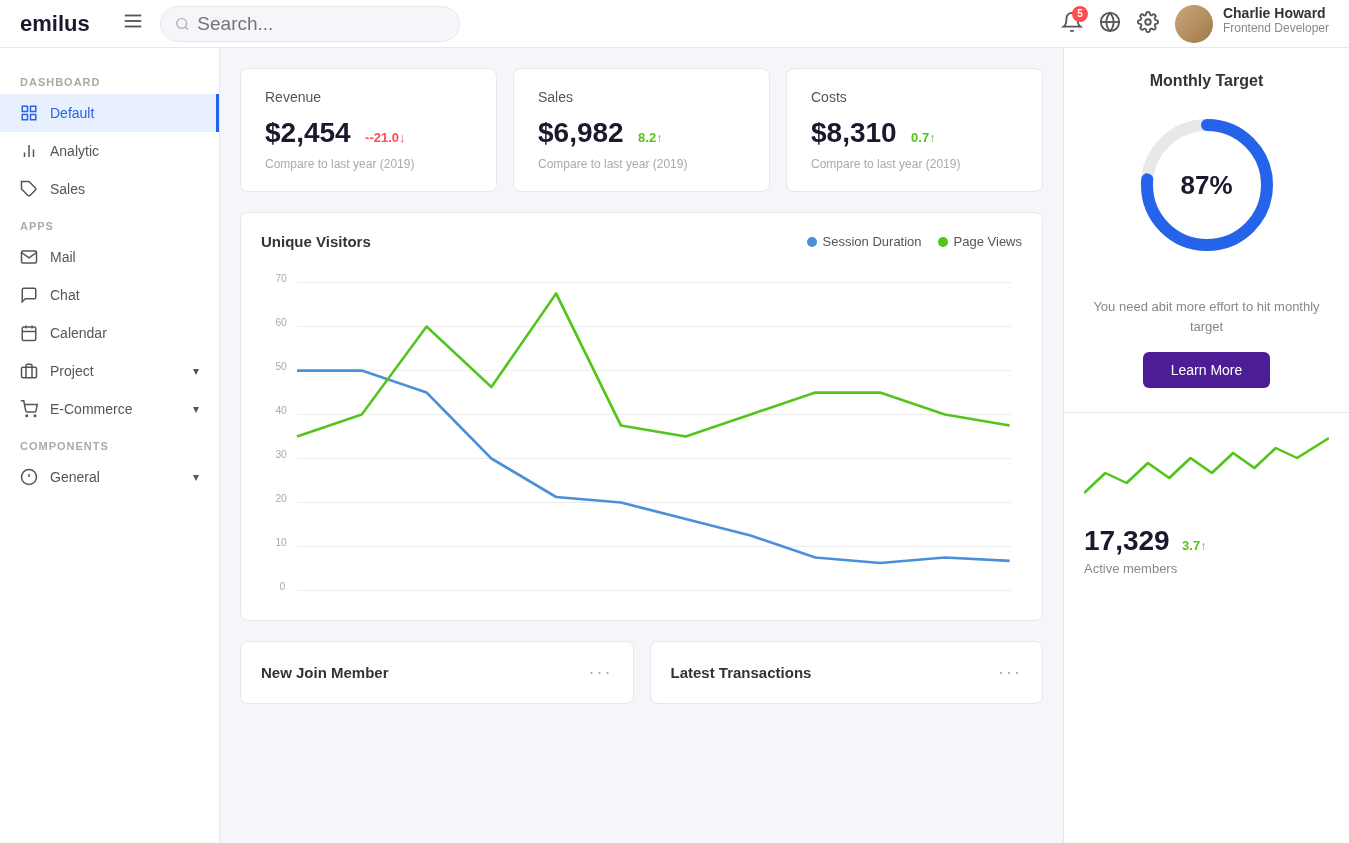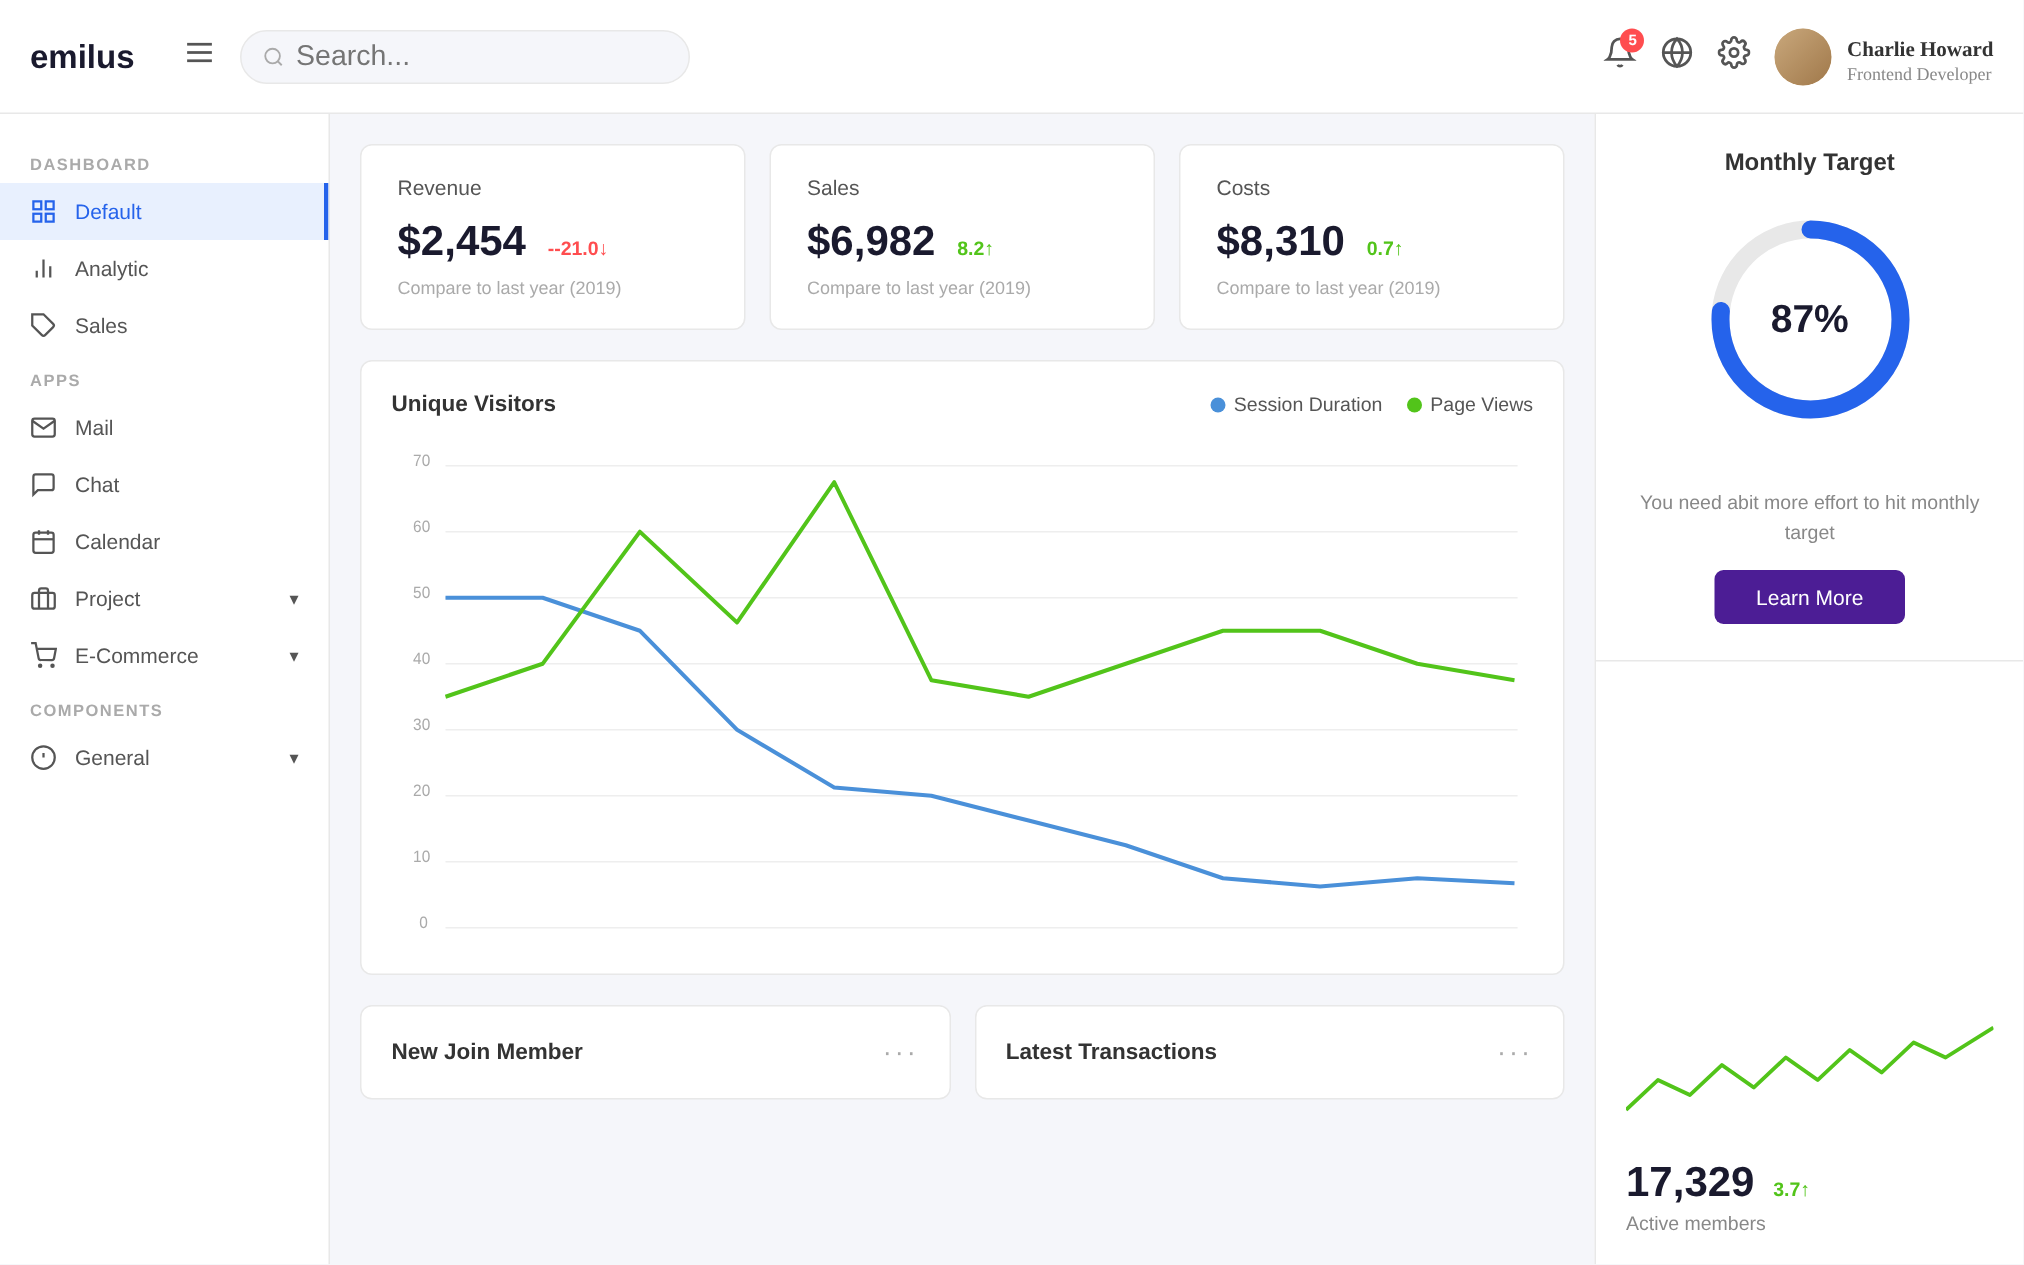--- a/index.html
+++ b/index.html
@@ -1,40 +1,40 @@
 <!DOCTYPE html>
 <html><head>
   <meta charset="utf-8">
   <style>
     * { margin: 0; padding: 0; box-sizing: border-box; }
     body { font-family: -apple-system, BlinkMacSystemFont, 'Segoe UI', sans-serif; background: #f5f6fa; color: #333; display: flex; flex-direction: column; height: 843px; overflow: hidden; }
 
     
     .header {
-      display: flex; align-items: center; height: 76px; background: #fff;
+      display: flex; align-items: center; height: 48px; background: #fff;
       border-bottom: 1px solid #e8e8e8; padding: 0 20px; gap: 16px; flex-shrink: 0;
     }
     .logo { font-size: 22px; font-weight: 700; color: #1a1a2e; margin-right: 16px; }
     .menu-icon { cursor: pointer; color: #555; font-size: 18px; }
     .search-bar {
       display: flex; align-items: center; background: #f5f6fa; border: 1px solid #e8e8e8;
       border-radius: 20px; padding: 6px 14px; flex: 0 0 300px; gap: 8px;
     }
     .search-bar input { border: none; background: transparent; outline: none; font-size: 19px; color: #666; width: 100%; }
     .header-right { display: flex; align-items: center; gap: 16px; margin-left: auto; }
     .notif-btn { position: relative; cursor: pointer; }
     .notif-btn svg { width: 22px; height: 22px; color: #555; }
     .badge {
       position: absolute; top: -5px; right: -5px; background: #ff4d4f; color: #fff;
       border-radius: 50%; width: 16px; height: 16px; font-size: 10px;
       display: flex; align-items: center; justify-content: center; font-weight: 700;
     }
     .globe-btn, .gear-btn { cursor: pointer; }
     .globe-btn svg, .gear-btn svg { width: 22px; height: 22px; color: #555; }
-    .user-info { display: flex; align-items: flex-end; gap: 10px; font-family: Liberation Serif, serif; }
+    .user-info { display: flex; align-items: flex-start; gap: 10px; }
     .user-avatar { width: 38px; height: 38px; border-radius: 50%; background: #c9a87c; overflow: hidden; }
     .user-avatar-img { width: 100%; height: 100%; background: linear-gradient(135deg, #c9a87c, #a0784a); border-radius: 50%; }
     .user-text .name { font-weight: 600; font-size: 14px; }
     .user-text .role { font-size: 12px; color: #888; }
 
     
     .layout { display: flex; flex: 1; overflow: hidden; }
 
     
     .sidebar { width: 220px; background: #fff; border-right: 1px solid #e8e8e8; overflow-y: auto; flex-shrink: 0; padding: 16px 0; }
@@ -55,21 +55,21 @@
     .stats-row { display: grid; grid-template-columns: 1fr 1fr 1fr; gap: 16px; }
     .stat-card { background: #fff; border-radius: 8px; padding: 20px 24px; border: 1px solid #e8e8e8; }
     .stat-card .label { font-size: 14px; color: #555; margin-bottom: 12px; }
     .stat-card .value { font-size: 28px; font-weight: 700; color: #1a1a2e; display: inline; }
     .stat-card .change { font-size: 13px; font-weight: 600; margin-left: 10px; }
     .stat-card .change.down { color: #ff4d4f; }
     .stat-card .change.up { color: #52c41a; }
     .stat-card .compare { font-size: 12px; color: #aaa; margin-top: 8px; }
 
     
-    .right-panel { width: 286px; background: #fff; border-left: 1px solid #e8e8e8; flex-shrink: 0; overflow-y: auto; padding: 0; display: flex; flex-direction: column; justify-content: space-between; }
+    .right-panel { width: 286px; background: #fff; border-left: 1px solid #e8e8e8; flex-shrink: 0; overflow-y: auto; padding: 0; display: flex; flex-direction: column; }
     .monthly-target { padding: 24px 20px; border-bottom: 1px solid #e8e8e8; display: flex; flex-direction: column; align-items: center; }
     .monthly-target h3 { font-size: 16px; font-weight: 700; margin-bottom: 20px; }
     .donut-container { position: relative; width: 150px; height: 150px; margin-bottom: 16px; }
     .donut-percent { position: absolute; top: 50%; left: 50%; transform: translate(-50%, -50%); font-size: 26px; font-weight: 700; color: #1a1a2e; }
     .monthly-target .desc { font-size: 13px; color: #888; text-align: center; margin-bottom: 16px; line-height: 1.5; margin-top: 21px; }
     .learn-more-btn {
       background: #4c1d95; color: #fff; border: none; border-radius: 6px;
       padding: 10px 28px; font-size: 14px; font-weight: 500; cursor: pointer;
     }
     .active-members { padding: 20px; display: flex; flex-direction: column; }

